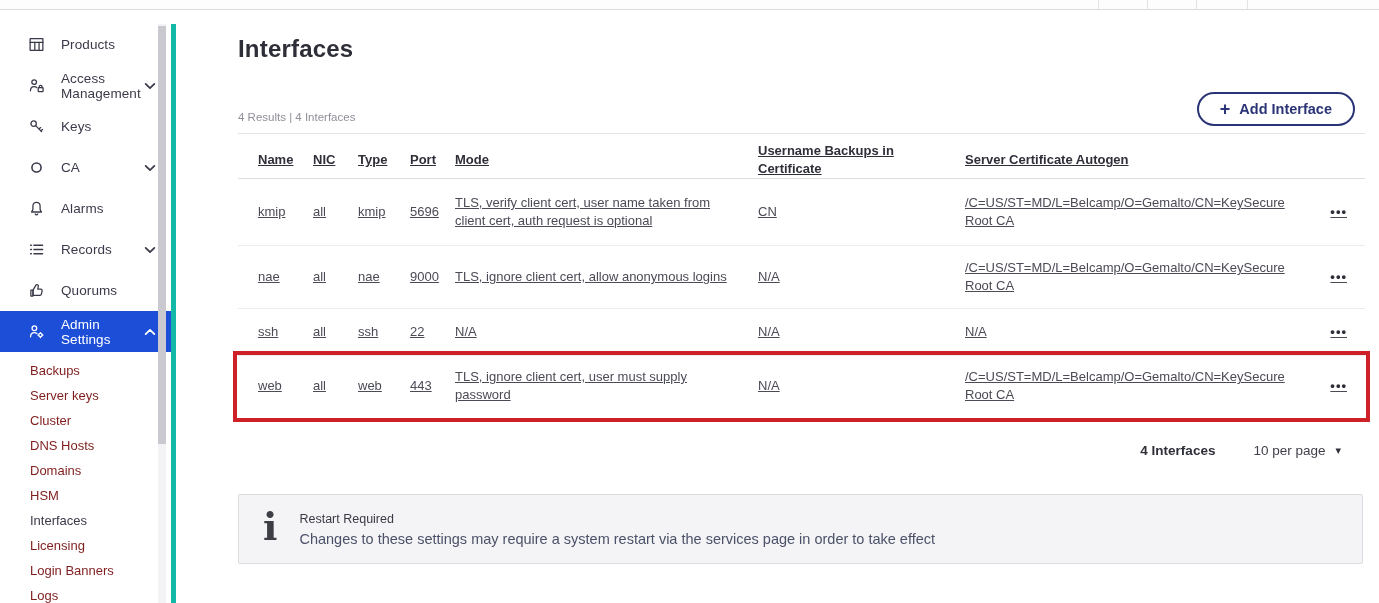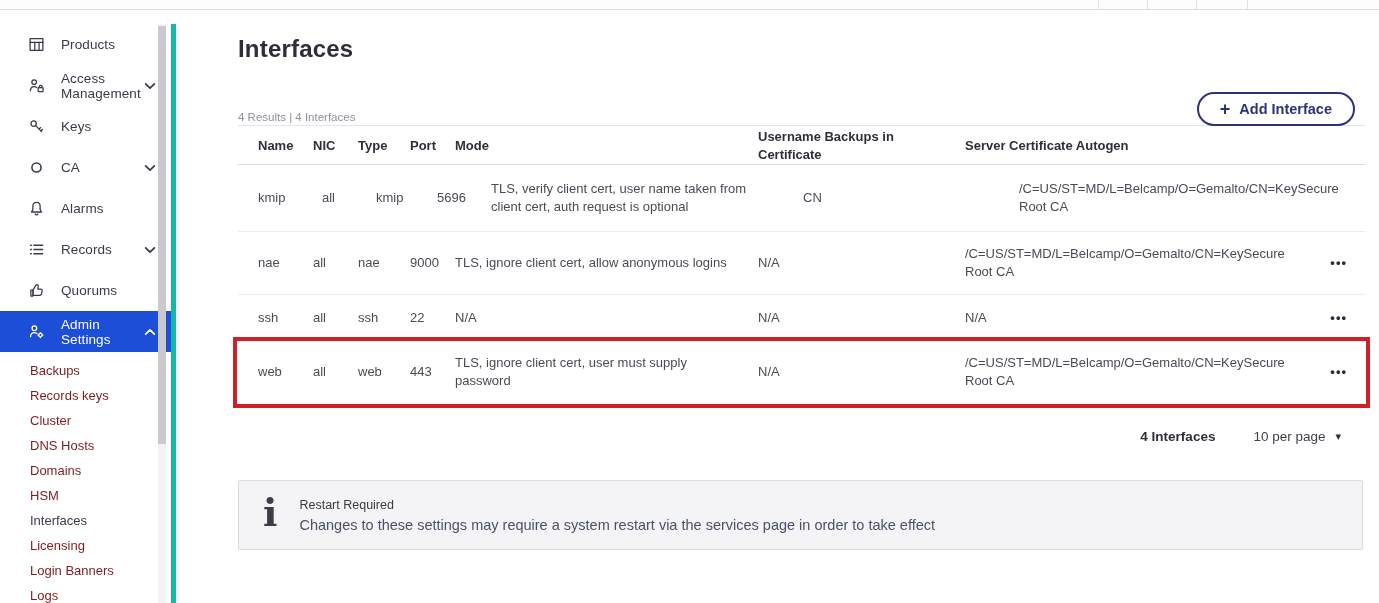--- a/index.html
+++ b/index.html
@@ -26,36 +26,36 @@
   .nav-sub { padding:6px 0 0 0; }
   .sub-item { height:25px; line-height:25px; padding-left:30px; font-size:13px;
     color:#7f1d1d; cursor:pointer; }
   .sub-item.active { color:#3a3a4a; }
   .sb-track { position:absolute; right:5px; top:0; width:8px; height:593px; background:#f3f3f5; }
   .sb-thumb { position:absolute; left:0; top:2px; width:8px; height:418px; background:#c9c9cf; }
 
   
   .main { position:absolute; left:224px; top:10px; width:1155px; height:593px; background:#fff; }
   h1 { font-size:24px; font-weight:700; color:#2e2e38; margin:25px 0 0 14px; letter-spacing:.2px; }
-  .meta-row { margin:44px 14px 2px 14px; border-bottom:1px solid #e4e4e8; }
+  .meta-row { margin:44px 14px 8px 14px; border-bottom:1px solid #e4e4e8; padding-bottom:8px; }
   .results { font-size:11.5px; color:#8f8f9a; }
   .add-btn { position:absolute; right:24px; top:82px; display:flex; align-items:center; gap:9px;
     background:#fff; border:2px solid #2b3477; border-radius:20px; padding:7px 21px;
     color:#2b3477; font-size:14.5px; font-weight:600; cursor:pointer;
     font-family:"Liberation Sans","DejaVu Sans",sans-serif; }
   .add-btn .plus { font-size:18px; font-weight:700; line-height:14px; }
 
   
   .table { margin:0 14px 0 14px; }
   .thead, .trow { display:grid;
     grid-template-columns:55px 45px 52px 45px 303px 207px 352px 1fr;
-    padding-left:20px; align-items:center; }
+    padding-left:20px; align-items:center;text-decoration:underline; }
   .thead { height:37px; border-bottom:1px solid #dedee2; font-size:13px; font-weight:700; color:#2f2f3a; }
   .trow { border-bottom:1px solid #ececf0; font-size:13px; color:#4b4b56; }
-  .trow:nth-child(1) { height:67px;gap:9px; }
+  .trow:nth-child(1) { height:67px; }
   .trow:nth-child(2) { height:63px; }
   .trow:nth-child(3) { height:47px; }
   .trow:nth-child(4) { height:61px; border-bottom-color:transparent; }
   .td { padding-right:8px; line-height:18px; }
   .td-mode  { max-width:296px; }
   .td-cert  { max-width:300px; }
   .td-actions { justify-self:end; margin-right:16px; background:none; border:none; cursor:pointer;
     font-size:13px; font-weight:900; color:#2f2f3a; letter-spacing:1px; line-height:10px; padding:4px 2px; }
   .trow.highlighted { outline:4px solid #ce2127; outline-offset:1px; }
 
@@ -202,21 +202,21 @@
     <span class="chev">
             <svg viewBox="0 0 16 16" fill="none" stroke="currentColor" stroke-width="2" stroke-linecap="round" stroke-linejoin="round">
               <polyline points="3,10.5 8,5.5 13,10.5"></polyline>
             </svg>
           </span>
   </div>
 </nav>
     <div id="nav-sub" class="nav-sub">
   <div class="sub-item">Backups</div>
 
-  <div class="sub-item">Records keys</div>
+  <div class="sub-item">Server keys</div>
 
   <div class="sub-item">Cluster</div>
 
   <div class="sub-item">DNS Hosts</div>
 
   <div class="sub-item">Domains</div>
 
   <div class="sub-item">HSM</div>
 
   <div class="sub-item active">Interfaces</div>

